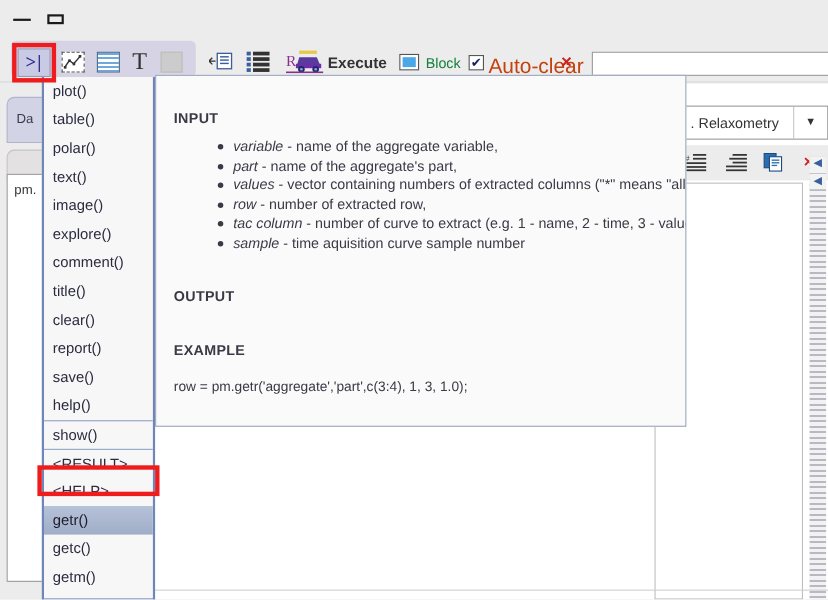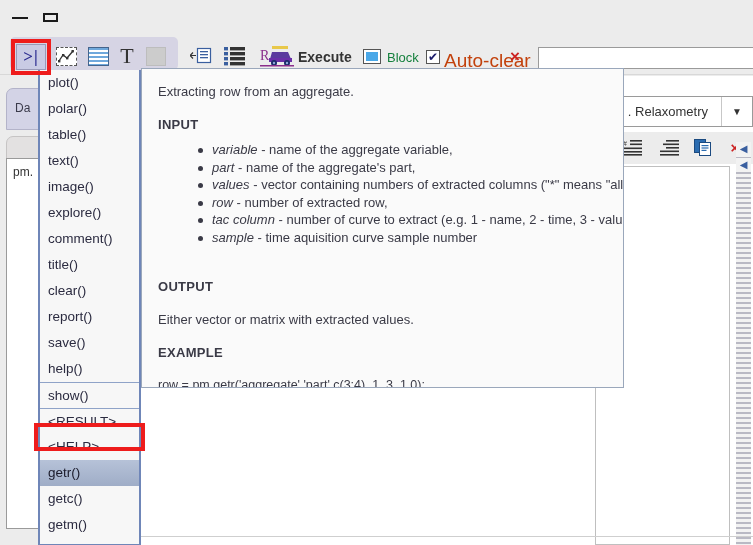--- a/index.html
+++ b/index.html
@@ -552,56 +552,54 @@
   <div class="icon-close-red">×</div>
 
   <input class="cmd-input" type="text" placeholder="" style="">
 
   <div class="tab-active">Da</div>
   <div class="tab-inactive"></div>
   <div class="pm-field">pm.</div>
 
   <div class="dropdown" id="dropdown-list">
       <div class="dd-item">plot()</div>
+      <div class="dd-item">table()</div>
       <div class="dd-item">polar()</div>
-      <div class="dd-item">table()</div>
       <div class="dd-item">text()</div>
       <div class="dd-item">image()</div>
       <div class="dd-item">explore()</div>
       <div class="dd-item">comment()</div>
       <div class="dd-item">title()</div>
       <div class="dd-item">clear()</div>
       <div class="dd-item">report()</div>
       <div class="dd-item">save()</div>
       <div class="dd-item">help()</div>
       <div class="dd-item sep-top">show()</div>
       <div class="dd-item sep-top">&lt;RESULT&gt;</div>
       <div class="dd-item">&lt;HELP&gt;</div>
       <div class="dd-item selected">getr()</div>
       <div class="dd-item">getc()</div>
       <div class="dd-item">getm()</div>
     </div>
   <div class="redbox-item"></div>
 
   <div class="tooltip">
-    <div class="tt-line">Extracting row from an aggregate.</div>
     <div class="tt-gap"></div>
     <div class="tt-line tt-head">INPUT</div>
     <ul class="tt-list" id="tt-params">
         <li><i>variable</i><span> - name of the aggregate variable,</span></li>
         <li><i>part</i><span> - name of the aggregate's part,</span></li>
         <li><i>values</i><span> - vector containing numbers of extracted columns ("*" means "all"),</span></li>
         <li><i>row</i><span> - number of extracted row,</span></li>
         <li><i>tac column</i><span> - number of curve to extract (e.g. 1 - name, 2 - time, 3 - value),</span></li>
         <li><i>sample</i><span> - time aquisition curve sample number</span></li>
       </ul>
     <div class="tt-gap"></div>
     <div class="tt-gap"></div>
     <div class="tt-line tt-head">OUTPUT</div>
     <div class="tt-gap"></div>
-    <div class="tt-line">Either vector or matrix with extracted values.</div>
     <div class="tt-gap"></div>
     <div class="tt-line tt-head">EXAMPLE</div>
     <div class="tt-gap"></div>
     <div class="tt-line tt-example">row = pm.getr('aggregate','part',c(3:4), 1, 3, 1.0);</div>
   </div>
 
 </div>
 
 </body></html>

